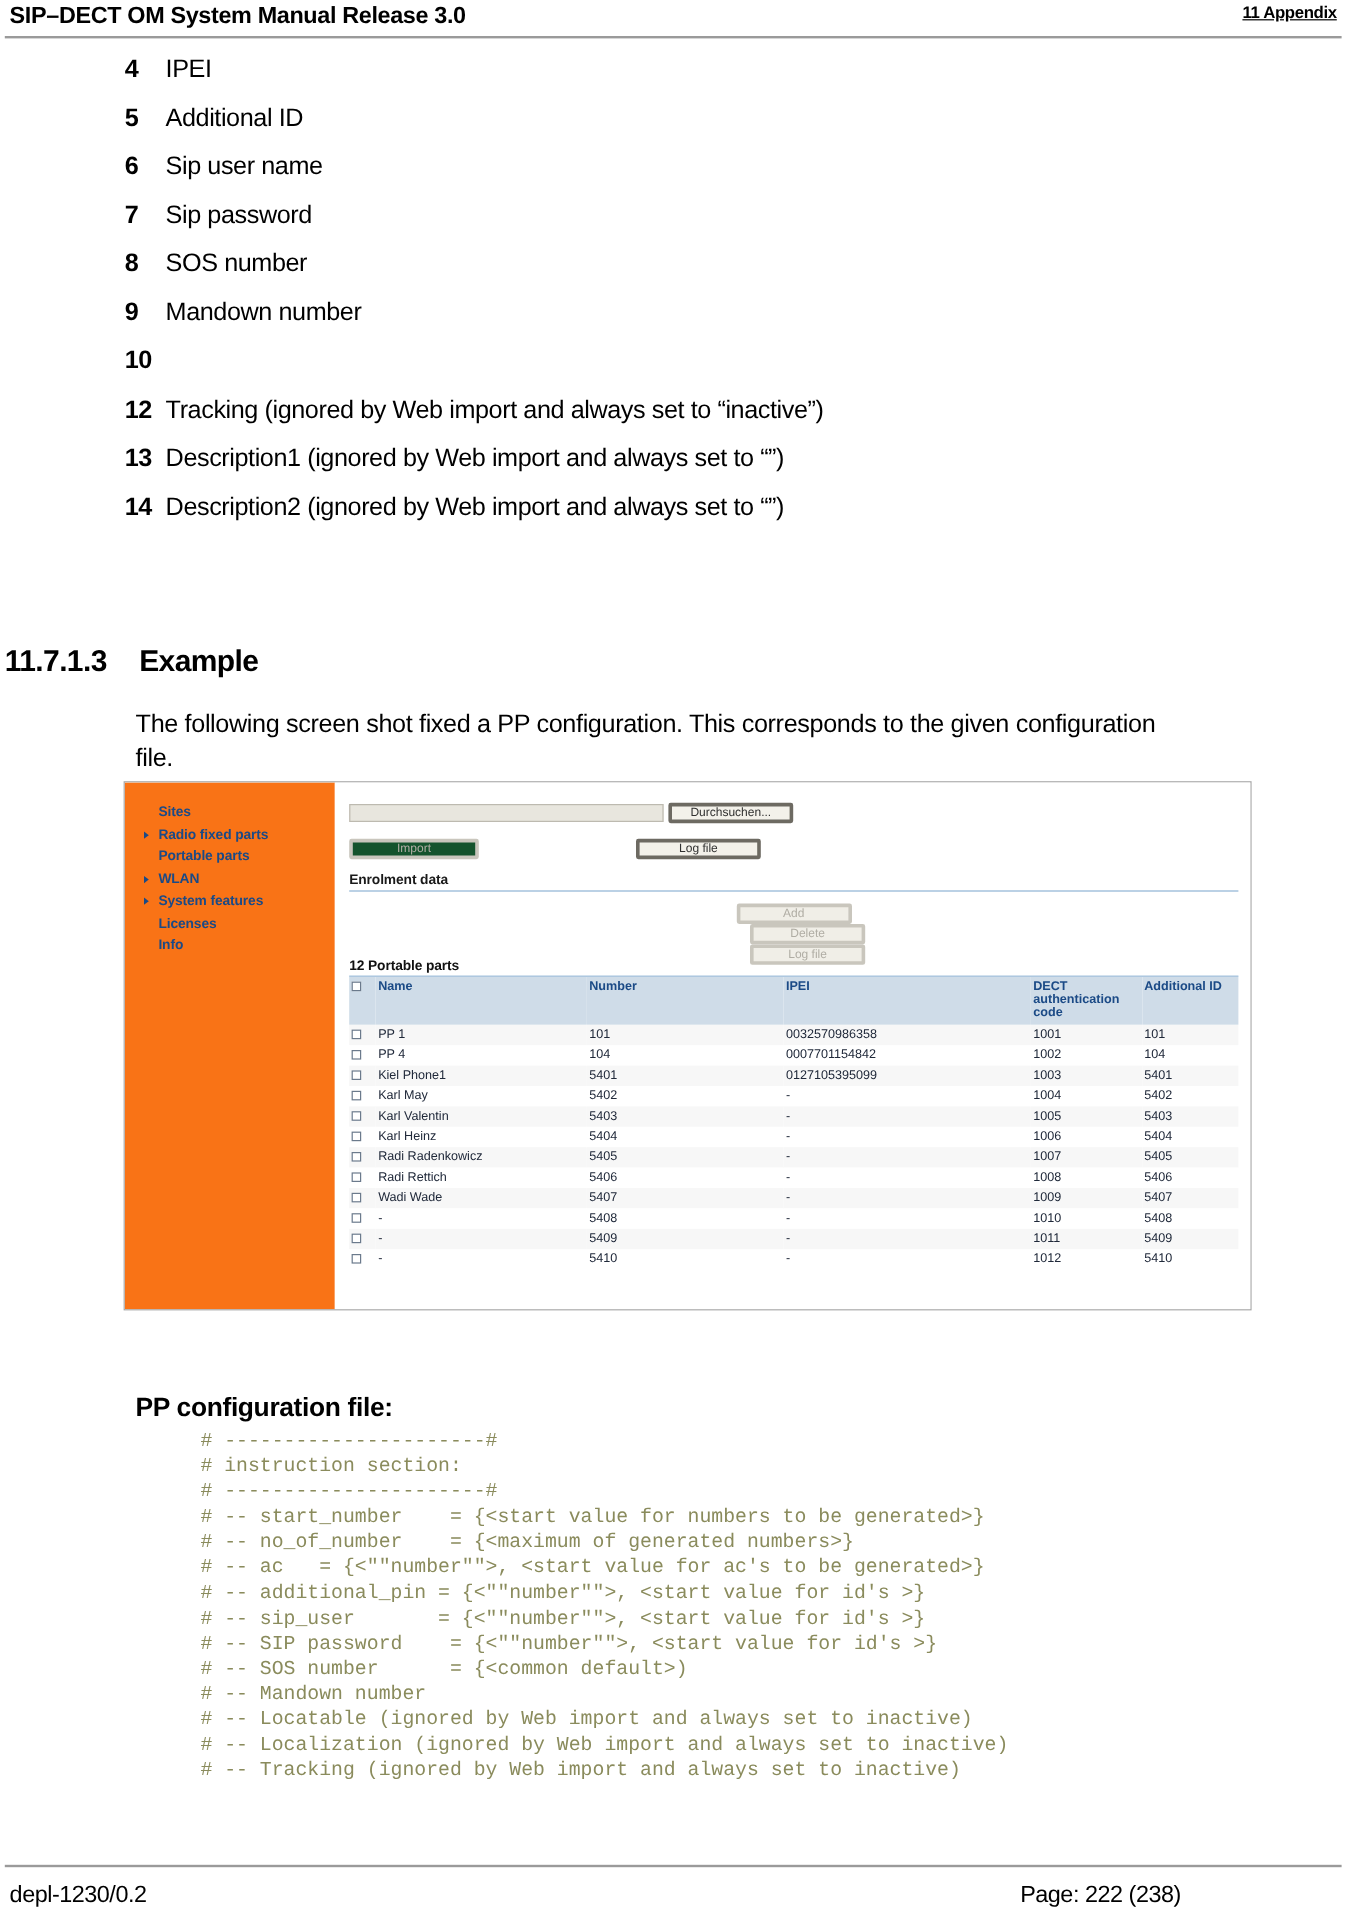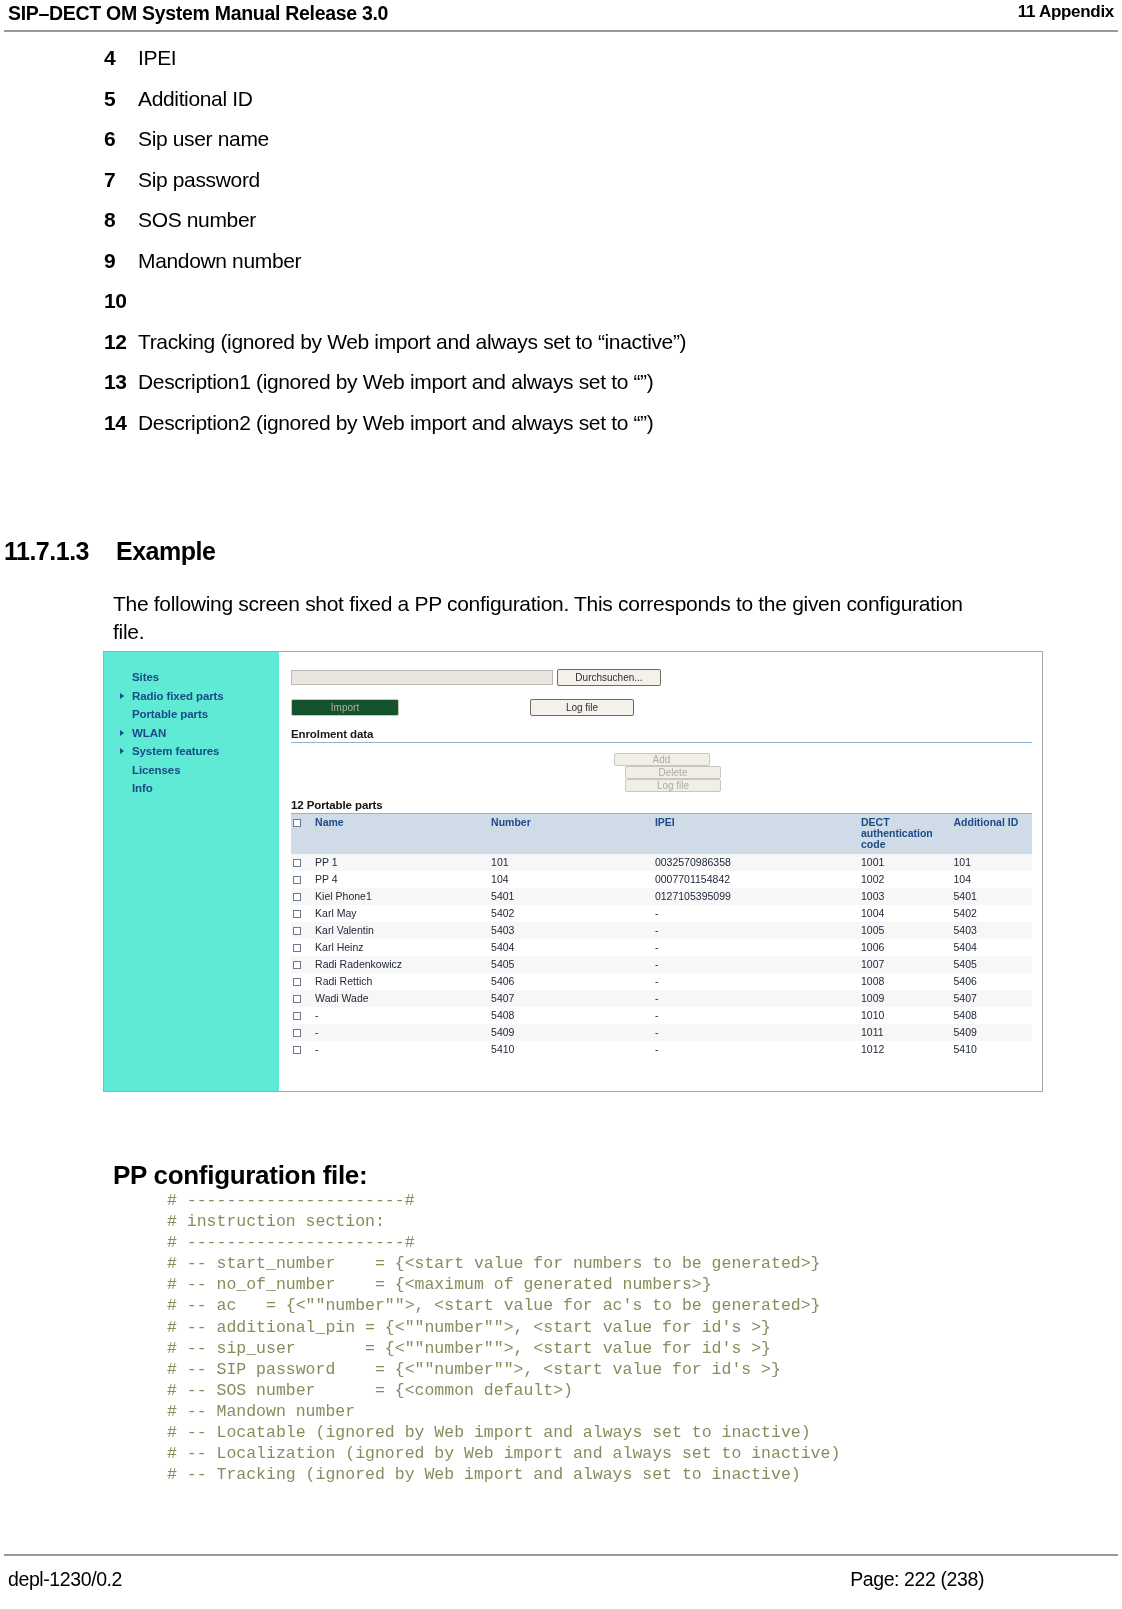--- a/index.html
+++ b/index.html
@@ -29,24 +29,25 @@
     padding: 2px 8px 0 8px;
     box-sizing: border-box;
   }
   .hdr-left {
     font-size: 19.5px;
     font-weight: bold;
     letter-spacing: -0.3px;
     white-space: nowrap;
   }
   .hdr-right {
-    font-size: 17px;
+    font-size: 14px;
     font-weight: bold;
     letter-spacing: -0.3px;
     white-space: nowrap;
+    text-decoration: underline;
   }
   .header-rule {
     position: absolute;
     top: 30px;
     left: 4px;
     width: 1114px;
     height: 2px;
     background: #9a9a9a;
   }
 
@@ -118,21 +119,21 @@
     position: relative;
     width: 100%;
     height: 100%;
     display: flex;
   }
 
   
   .shot-sidebar {
     width: 175px;
     flex: 0 0 175px;
-    background: #5eead4;
+    background: #f97316;
     padding: 16px 0 0 0;
     box-sizing: border-box;
   }
   .side-item {
     position: relative;
     height: 18.5px;
     padding-left: 28px;
     display: flex;
     align-items: center;
     font-size: 11.5px;
@@ -170,21 +171,21 @@
     width: 262px;
     height: 15px;
     background: #e8e6de;
     border: 1px solid #bdbab0;
     box-sizing: border-box;
   }
   .btn {
     font-size: 10px;
     color: #303030;
     background: #efede6;
-    border: 1px solid #ef4444;
+    border: 3px solid #ef4444;
     border-radius: 2px;
     text-align: center;
     box-sizing: border-box;
     display: flex;
     align-items: center;
     justify-content: center;
     filter: blur(0.4px);
   }
   .btn-browse {
     width: 104px;
@@ -298,21 +299,21 @@
   .col-num { width: 163px; }
   .col-ipei { width: 205px; }
   .col-dect { width: 92px; }
   .col-addid { width: 80px; }
 
   
   .cfg-title {
     position: absolute;
     top: 1160px;
     left: 113px;
-    font-size: 26px;
+    font-size: 22px;
     font-weight: bold;
     letter-spacing: -0.3px;
   }
   .code-block {
     position: absolute;
     top: 1190px;
     left: 167px;
     font-family: "Liberation Mono", "DejaVu Sans Mono", monospace;
     font-size: 16.5px;
     line-height: 21.1px;

